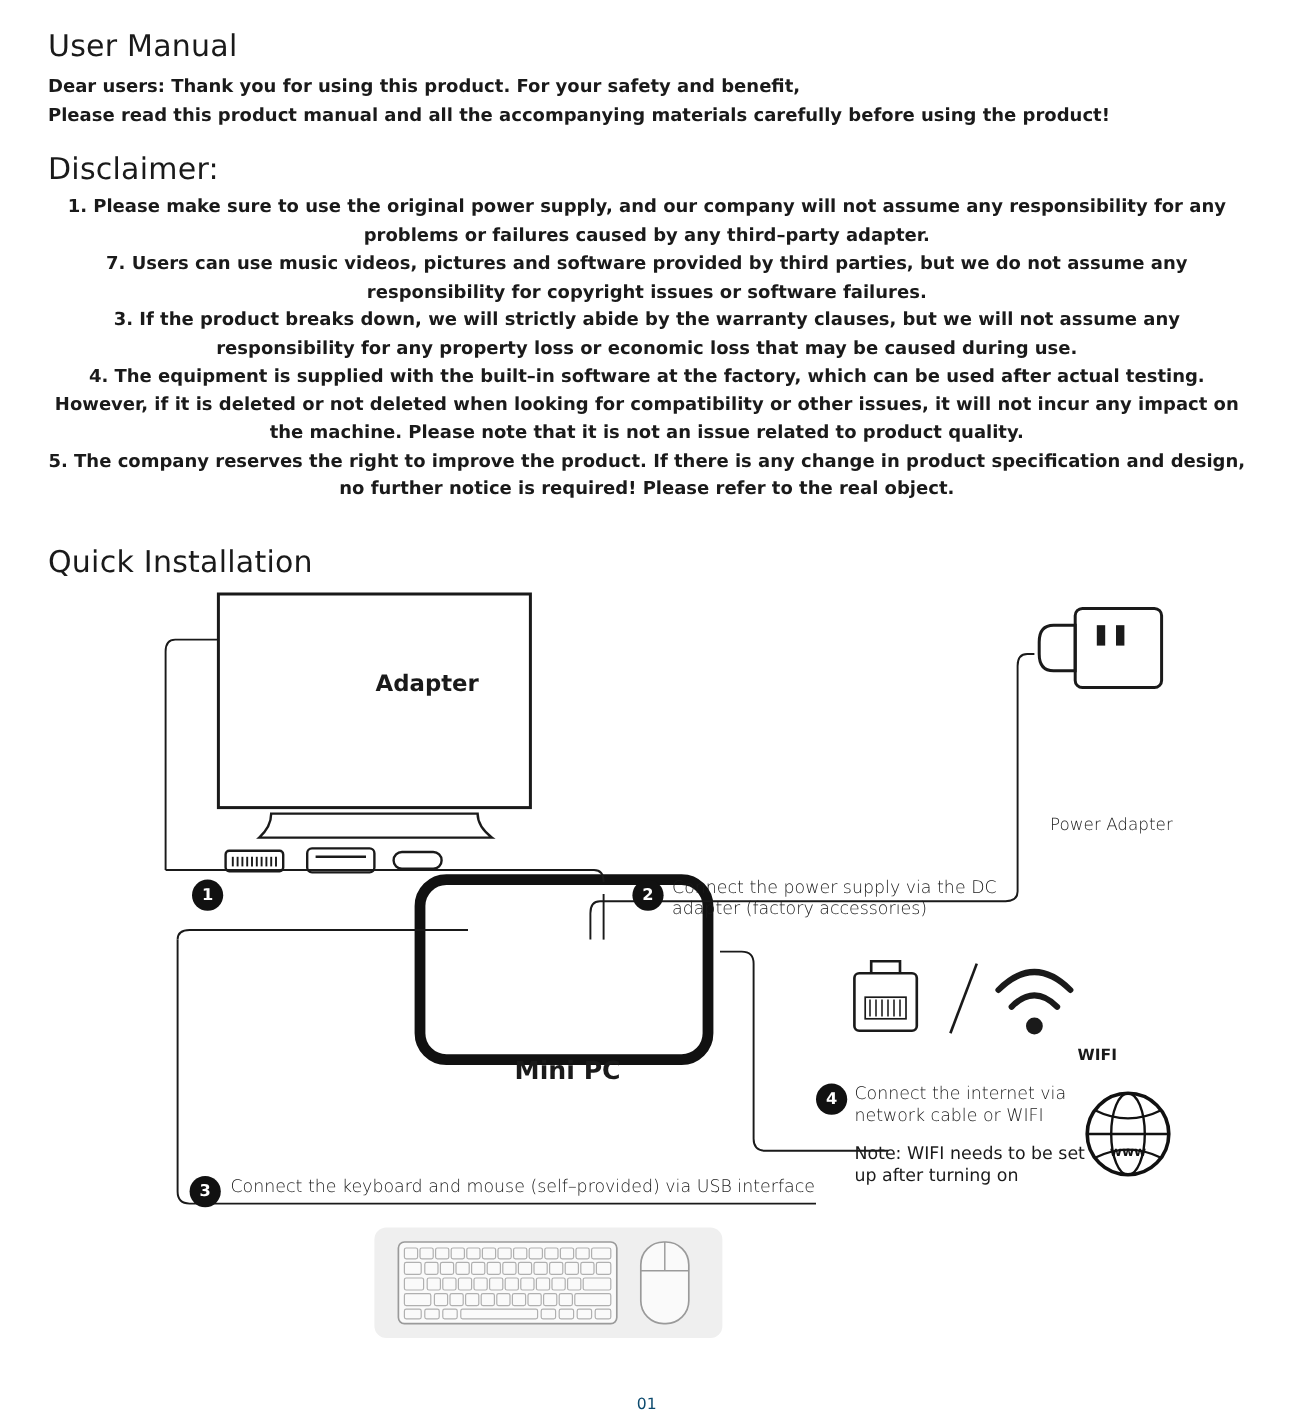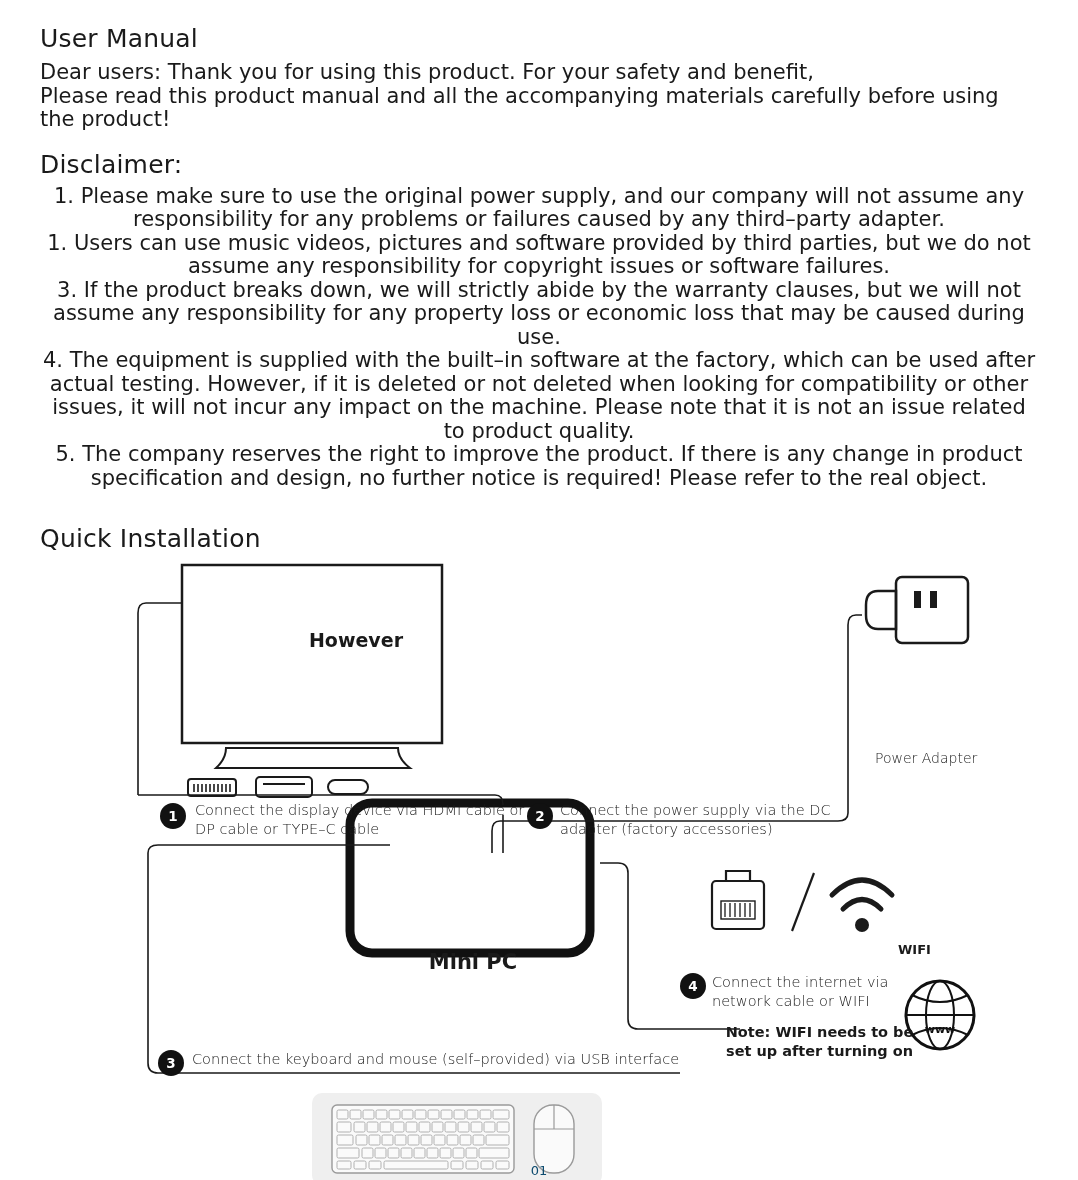--- a/index.html
+++ b/index.html
@@ -33,24 +33,24 @@
   h2.section {
     font-size: 25px;
     font-weight: 400;
     margin: 18px 0 6px 0;
     letter-spacing: 0.2px;
   }
   h2.section.quick {
     margin-top: 34px;
   }
   p.intro, p.clause {
-    font-size: 21px;
+    font-size: 15px;
     line-height: 23.5px;
     margin: 0;
-    font-weight: 400;
+    font-weight: 700;
   }
   .clauses p { margin: 0; text-align: center; }
 
   
   .diagram {
     position: relative;
     width: 1000px;
     height: 640px;
     margin-top: 10px;
   }
@@ -93,21 +93,21 @@
   .step {
     position: absolute;
     font-size: 14.5px;
     line-height: 18.5px;
     font-weight: 300;
   }
   .step1 { left: 155px; top: 238px; width: 330px; }
   .step2 { left: 520px; top: 238px; width: 320px; }
   .step3 { left: 152px; top: 487px; width: 520px; }
   .step4 { left: 672px; top: 410px; width: 220px; }
-  .note4 { left: 672px; top: 460px; width: 215px; font-size: 14.5px; line-height: 18.5px; font-weight: 700; text-align: center;}
+  .note4 { left: 672px; top: 460px; width: 215px; font-size: 14.5px; line-height: 18.5px; font-weight: 400;}
 
   .badge {
     position: absolute;
     width: 26px; height: 26px;
     border-radius: 50%;
     background: #111;
     color: #fff;
     font-size: 13.5px;
     font-weight: 700;
     display: flex;
@@ -133,21 +133,21 @@
 
 <div class="page">
 
   <h1 class="title">User Manual</h1>
   <p class="intro">Dear users: Thank you for using this product. For your safety and benefit,</p>
   <p class="intro">Please read this product manual and all the accompanying materials carefully before using the product!</p>
 
   <h2 class="section">Disclaimer:</h2>
   <div class="clauses">
     <p class="clause">1. Please make sure to use the original power supply, and our company will not assume any responsibility for any problems or failures caused by any third–party adapter.</p>
-    <p class="clause">1. Users can use music videos, pictures and software provided by third parties, but we do not assume any responsibility for copyright issues or software failures.</p>
+    <p class="clause">7. Users can use music videos, pictures and software provided by third parties, but we do not assume any responsibility for copyright issues or software failures.</p>
     <p class="clause">3. If the product breaks down, we will strictly abide by the warranty clauses, but we will not assume any responsibility for any property loss or economic loss that may be caused during use.</p>
     <p class="clause">4. The equipment is supplied with the built–in software at the factory, which can be used after actual testing. However, if it is deleted or not deleted when looking for compatibility or other issues, it will not incur any impact on the machine. Please note that it is not an issue related to product quality.</p>
     <p class="clause">5. The company reserves the right to improve the product. If there is any change in product specification and design, no further notice is required! Please refer to the real object.</p>
   </div>
 
   <h2 class="section quick">Quick Installation</h2>
 
   <div class="diagram">
 
     <svg width="1000" height="640" viewBox="0 0 1000 640" xmlns="http://www.w3.org/2000/svg">
@@ -289,27 +289,26 @@
             <rect x="426" y="598" width="12" height="8" rx="1.5"></rect>
           <rect x="441" y="598" width="12" height="8" rx="1.5"></rect>
             <rect x="456" y="598" width="13" height="8" rx="1.5"></rect>
         </g>
       </g>
       <rect x="494" y="542" width="40" height="68" rx="19" fill="#fafafa" stroke="#9a9a9a" stroke-width="1.4"></rect>
       <line x1="514" y1="542" x2="514" y2="566" stroke="#9a9a9a" stroke-width="1.2"></line>
       <line x1="494" y1="566" x2="534" y2="566" stroke="#9a9a9a" stroke-width="1.2"></line>
     </svg>
 
-    <div class="lbl display-label">However</div>
+    <div class="lbl display-label">Adapter</div>
     <div class="lbl minipc-label">Mini PC</div>
     <div class="lbl power-label">Power Adapter</div>
     <div class="lbl wifi-label">WIFI</div>
 
     <div class="badge b1">1</div>
-    <div class="step step1">Connect the display device via HDMI cable or DP cable or TYPE–C cable</div>
 
     <div class="badge b2">2</div>
     <div class="step step2">Connect the power supply via the DC adapter (factory accessories)</div>
 
     <div class="badge b3">3</div>
     <div class="step step3">Connect the keyboard and mouse (self–provided) via USB interface</div>
 
     <div class="badge b4">4</div>
     <div class="step step4">Connect the internet via network cable or WIFI</div>
     <div class="step note4">Note: WIFI needs to be set up after turning on</div>

